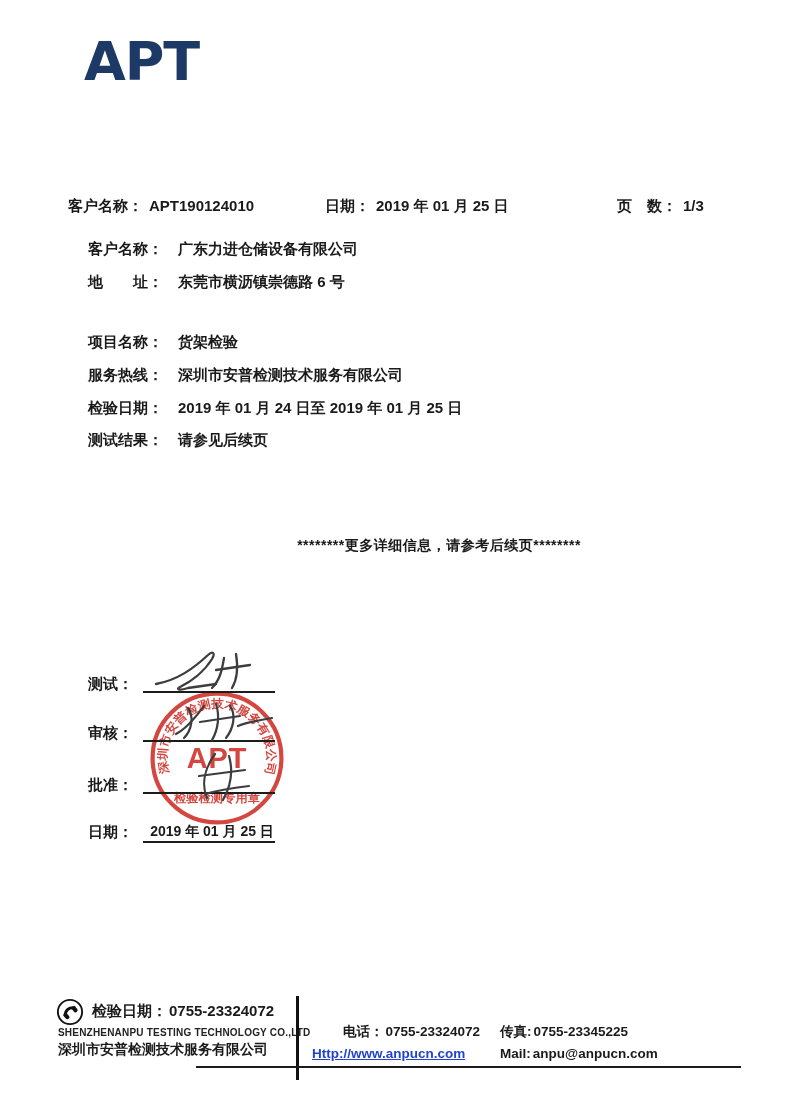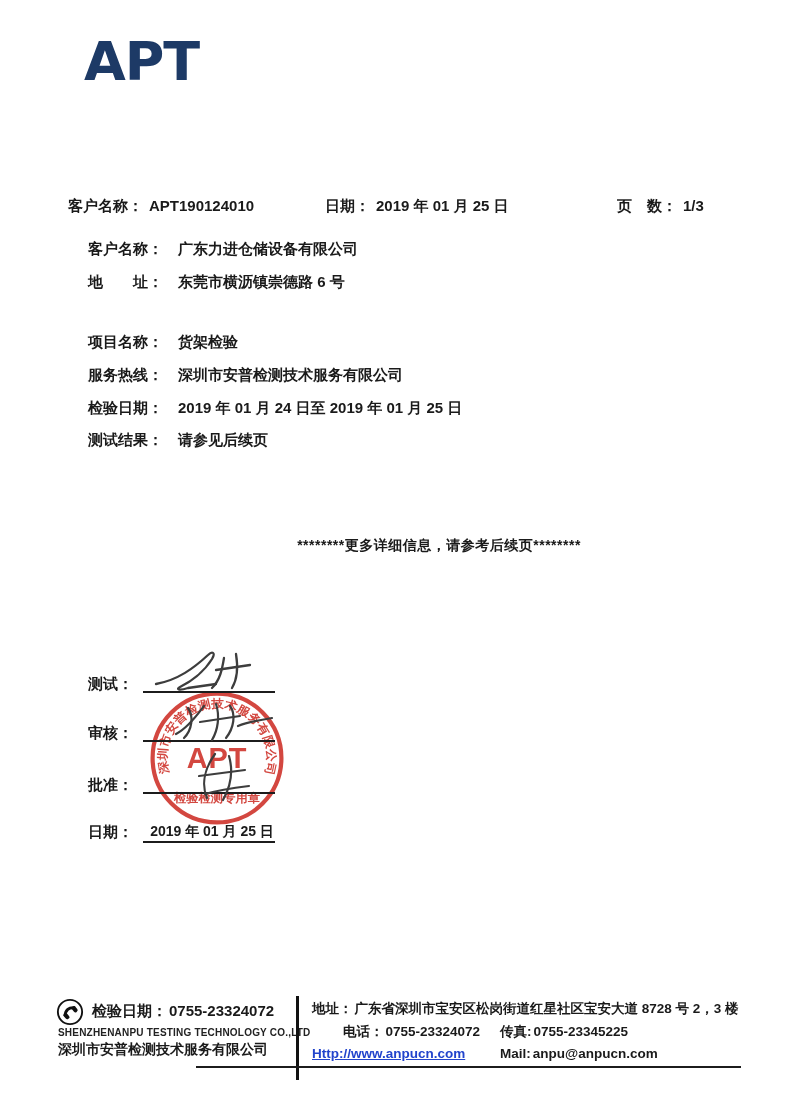--- a/index.html
+++ b/index.html
@@ -157,23 +157,20 @@
     </g>
   </svg>
   <div class="abs ft-hotline">
     <span class="lblsp">检验日期：</span><span>0755-23324072</span>
   </div>
   <div class="abs ft-co-en">SHENZHENANPU TESTING TECHNOLOGY CO.,LTD</div>
   <div class="abs ft-co-cn">深圳市安普检测技术服务有限公司</div>
 
   <div class="abs ft-divider"></div>
 
-  <div class="abs ft-line ft-l1">
-    <span class="lblsp">地址：</span><span>广东省深圳市宝安区松岗街道红星社区宝安大道 8728 号 2，3 楼</span>
-  </div>
   <div class="abs ft-line ft-l2a">
     <span class="lblsp">电话：</span><span>0755-23324072</span>
   </div>
   <div class="abs ft-line ft-l2b">
     <span class="lblsp">传真:</span><span>0755-23345225</span>
   </div>
   <div class="abs ft-line ft-l3a">
     <span class="ft-link">Http://www.anpucn.com</span>
   </div>
   <div class="abs ft-line ft-l3b">

